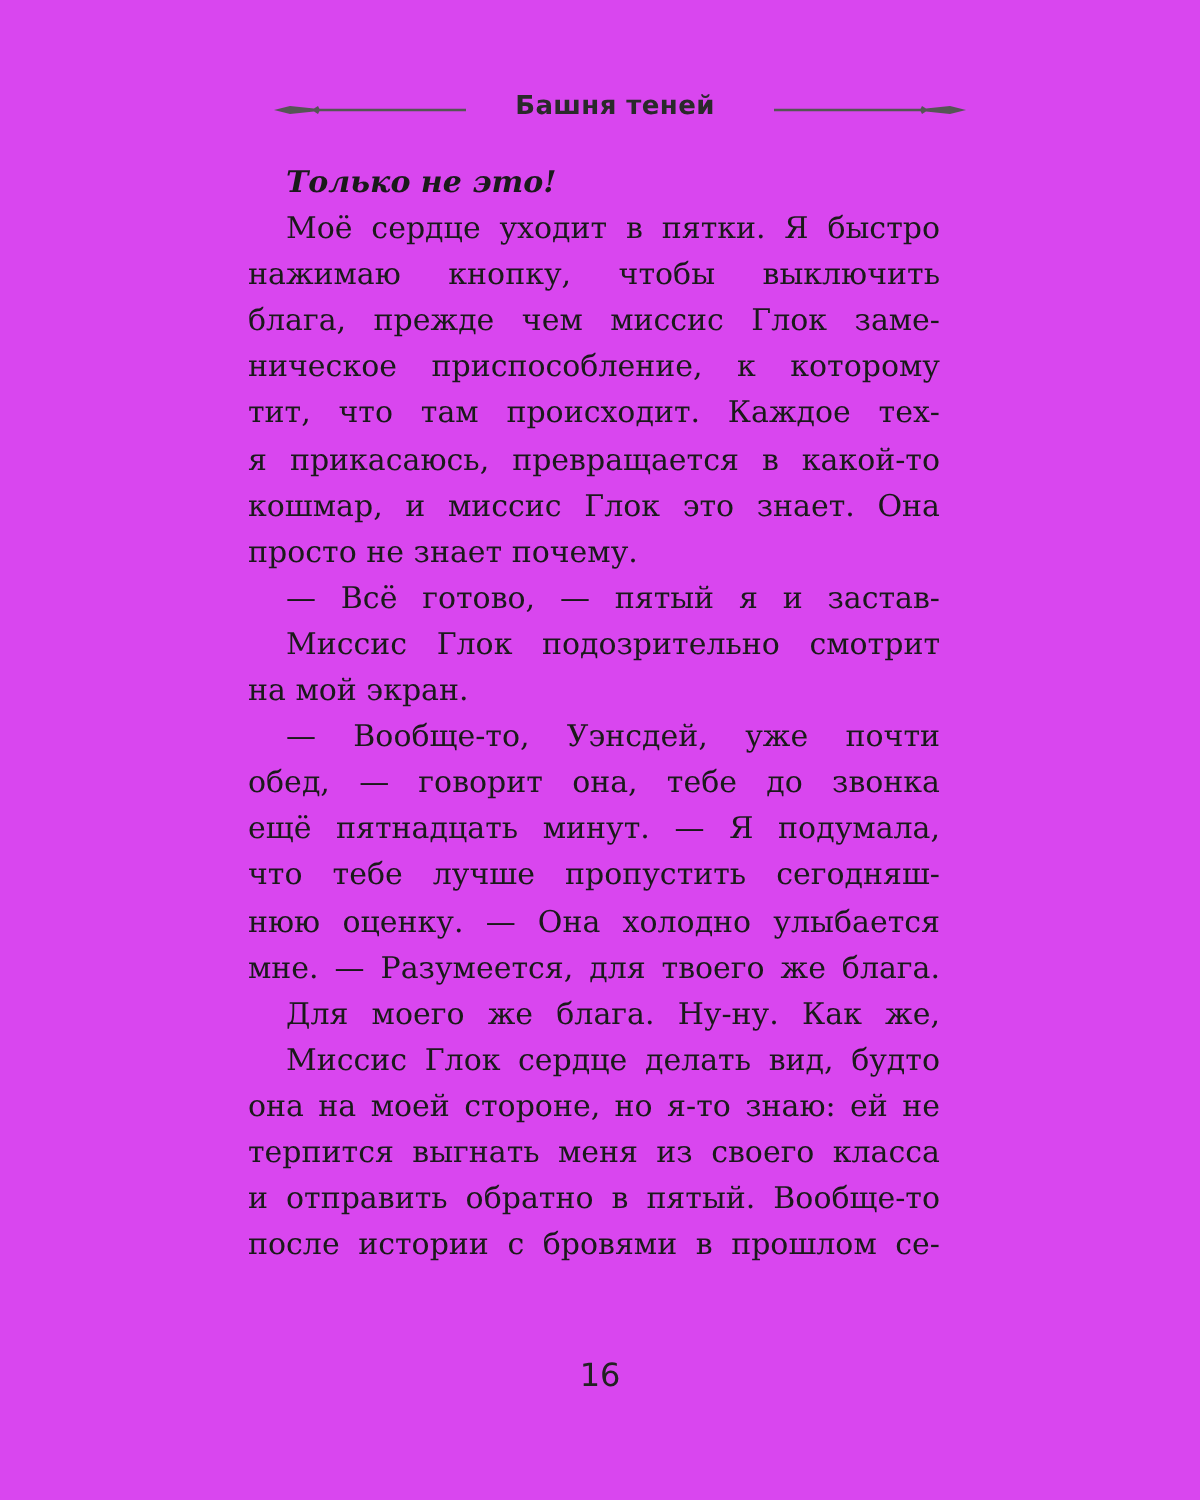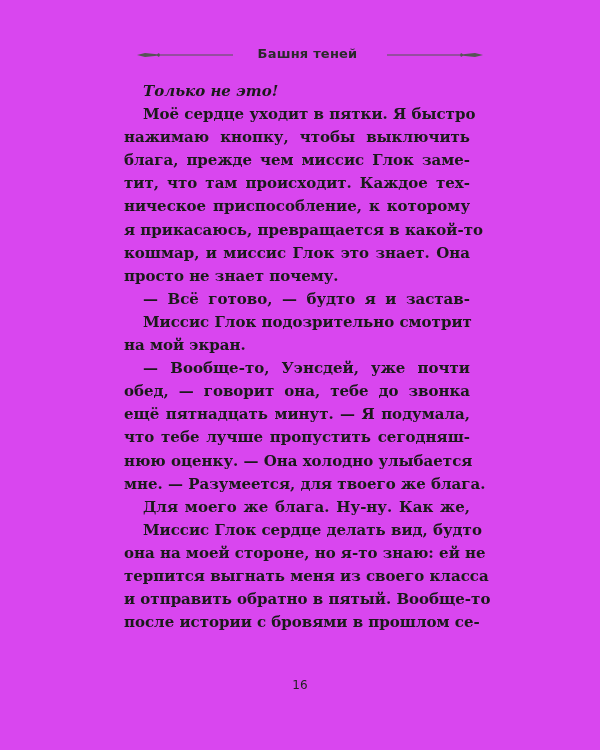--- a/index.html
+++ b/index.html
@@ -6,26 +6,26 @@
     body { width:600px; height:750px; background:#ffffff; position:relative; overflow:hidden; }
     .page { position:absolute; left:0; top:0; width:600px; height:750px; background:#d946ef; }
     .header { position:absolute; top:44px; left:130px; width:355px; height:22px; }
     .header-title { position:absolute; left:0; right:0; top:0; text-align:center;
       font-family:"DejaVu Sans", sans-serif; font-size:13px; font-weight:bold; color:#2a2a2a; letter-spacing:0.2px; line-height:20px; }
     .ornament { position:absolute; top:8px; width:100px; height:6px; }
     .ornament.left { left:5px; }
     .ornament.right { left:255px; }
     .text { position:absolute; left:124px; top:80px; width:346px;
       font-family:"DejaVu Serif", serif; font-size:15px; line-height:23.1px; color:#1a1a1a; }
-    .line { display:block; white-space:nowrap; text-align:justify; text-align-last:justify; height:23.1px;font-weight:bold; }
+    .line { display:block; white-space:nowrap; text-align:justify; text-align-last:justify; height:23.1px; }
     .line.last { text-align-last:left; }
     .indent { padding-left:19px; }
     .italic { font-style:italic; font-weight:bold; }
     .pagenum { position:absolute; top:678px; left:0; width:600px; text-align:center;
-      font-family:"DejaVu Sans", sans-serif; font-size:12px; color:#222; }
+      font-family:"DejaVu Sans", sans-serif; font-size:16px; color:#222; }
   </style>
 </head>
 <body>
 
 <div class="page">
 
   <div class="header">
     <svg class="ornament left" viewBox="0 0 100 6" preserveAspectRatio="none">
       <path d="M2 3 L10 1 L22 2.2 L24 1 L25 3 L24 5 L22 3.8 L10 5 Z" fill="#555"></path>
       <line x1="24" y1="3" x2="98" y2="3" stroke="#555" stroke-width="1.2"></line>
@@ -37,27 +37,27 @@
     </svg>
   </div>
 
   <div class="text">
 
     <span class="line last indent italic">Только не это!</span>
 
     <span class="line indent">Моё сердце уходит в пятки. Я быстро</span>
     <span class="line">нажимаю кнопку, чтобы выключить</span>
     <span class="line">блага, прежде чем миссис Глок заме-</span>
+    <span class="line">ническое приспособление, к которому</span>
     <span class="line">тит, что там происходит. Каждое тех-</span>
-    <span class="line">ническое приспособление, к которому</span>
     <span class="line">я прикасаюсь, превращается в какой-то</span>
     <span class="line">кошмар, и миссис Глок это знает. Она</span>
     <span class="line last">просто не знает почему.</span>
 
-    <span class="line indent">— Всё готово, — будто я и застав-</span>
+    <span class="line indent">— Всё готово, — пятый я и застав-</span>
 
     <span class="line indent">Миссис Глок подозрительно смотрит</span>
     <span class="line last">на мой экран.</span>
 
     <span class="line indent">— Вообще-то, Уэнсдей, уже почти</span>
     <span class="line">обед, — говорит она, тебе до звонка</span>
     <span class="line">ещё пятнадцать минут. — Я подумала,</span>
     <span class="line">что тебе лучше пропустить сегодняш-</span>
     <span class="line">нюю оценку. — Она холодно улыбается</span>
     <span class="line">мне. — Разумеется, для твоего же блага.</span>

